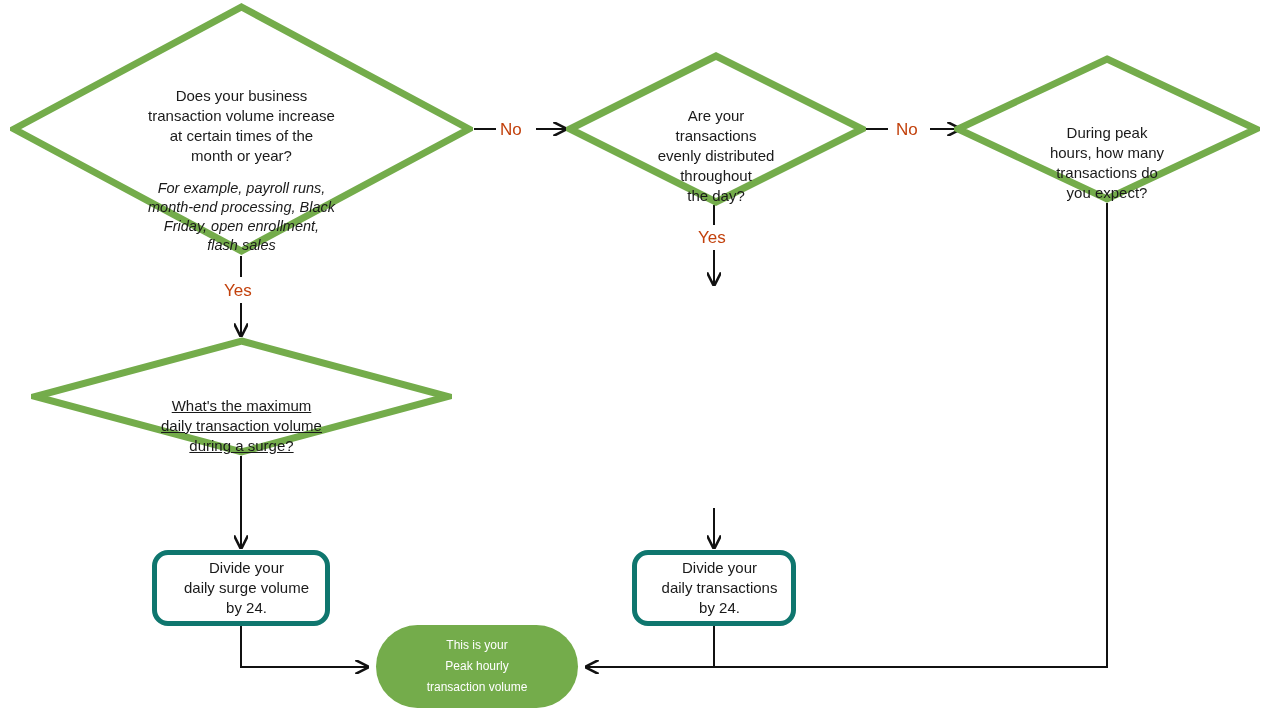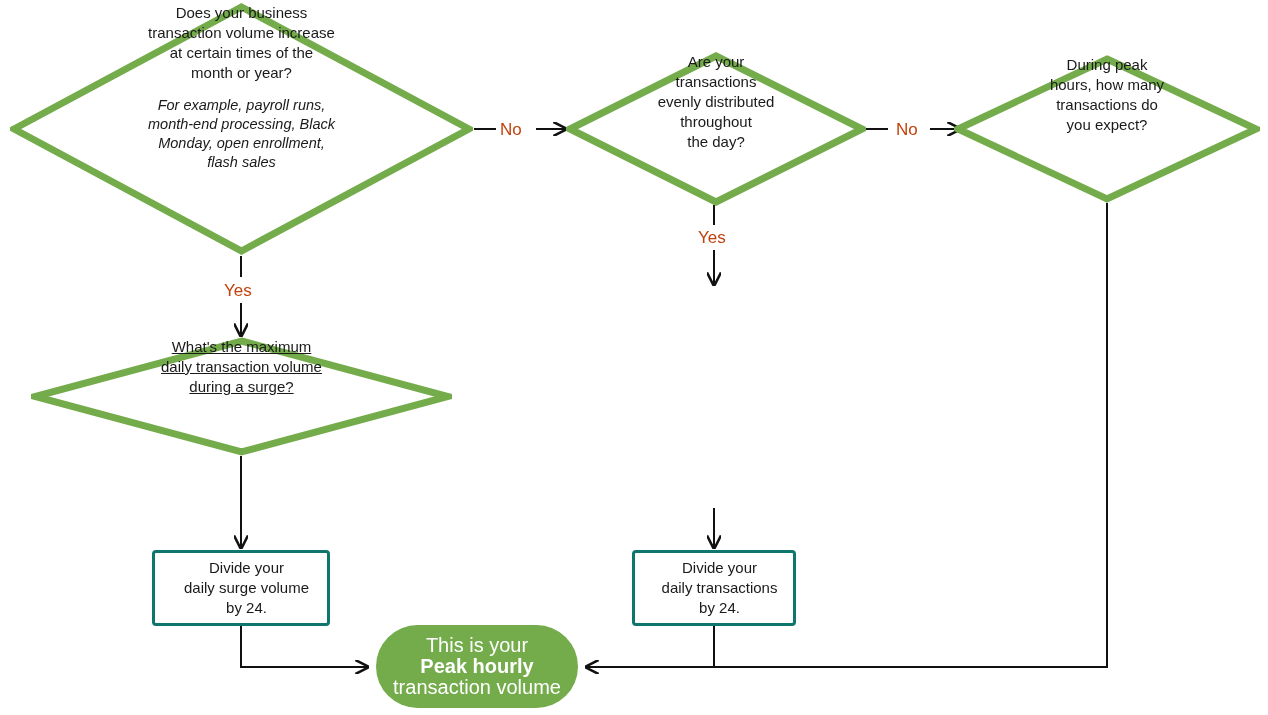--- a/index.html
+++ b/index.html
@@ -25,21 +25,21 @@
     height: 715px;
     pointer-events: none;
   }
   .node {
     position: absolute;
     box-sizing: border-box;
   }
   
   .diamond {
     display: flex;
-    align-items: flex-start;
+    align-items: flex-end;
     justify-content: center;
   }
   .diamond .shape {
     position: absolute;
     left: 0; top: 0;
     width: 100%;
     height: 100%;
   }
   .diamond .label {
     position: relative;
@@ -58,47 +58,47 @@
   .diamond .label .example {
     display: block;
     font-style: italic;
     white-space: pre-line;
     margin-top: 13px;
     font-size: 14.5px;
     line-height: 19px;
   }
   
   .process {
-    border: 3px solid #0f766e;
-    border-radius: 4px;
+    border: 5px solid #0f766e;
+    border-radius: 16px;
     background: #ffffff;
     display: flex;
     align-items: center;
     justify-content: center;
     text-align: center;
     color: #1a1a1a;
     font-size: 15px;
     line-height: 20px;
     white-space: pre-line;
     padding-left: 11px;
   }
   
   .terminal {
     background: #74ac4b;
     border-radius: 42px;
     display: flex;
     align-items: center;
     justify-content: center;
     text-align: center;
     color: #ffffff;
-    font-size: 20px;
+    font-size: 12px;
     line-height: 21px;
   }
   .terminal .t-line1 { display: block; font-weight: normal; }
-  .terminal .t-line2 { display: block; font-weight: bold; }
+  .terminal .t-line2 { display: block; font-weight: normal; }
   .terminal .t-line3 { display: block; font-weight: normal; }
   
   .edge-label {
     position: absolute;
     font-size: 17px;
     color: #c2410c;
     white-space: nowrap;
     background: transparent;
   }
 </style>
@@ -149,21 +149,21 @@
     <svg class="shape" viewBox="0 0 463 252" preserveAspectRatio="none">
       <polygon points="231.5,4 459,126 231.5,248 4,126" fill="#ffffff" stroke="#74ac4b" stroke-width="7" stroke-linejoin="miter"></polygon>
     </svg>
     <div class="label">
       <span class="main">Does your business
 transaction volume increase
 at certain times of the
 month or year?</span>
       <span class="example">For example, payroll runs,
 month-end processing, Black
-Monday, open enrollment,
+Friday, open enrollment,
 flash sales</span>
     </div>
   </div>
 
   <div class="node diamond" style="left:954px; top:55px; width:306px; height:148px;">
     <svg class="shape" viewBox="0 0 306 148" preserveAspectRatio="none">
       <polygon points="153,4 302,74 153,144 4,74" fill="#ffffff" stroke="#74ac4b" stroke-width="7" stroke-linejoin="miter"></polygon>
     </svg>
     <div class="label" style="width:70%;">
       <span class="main">During peak

